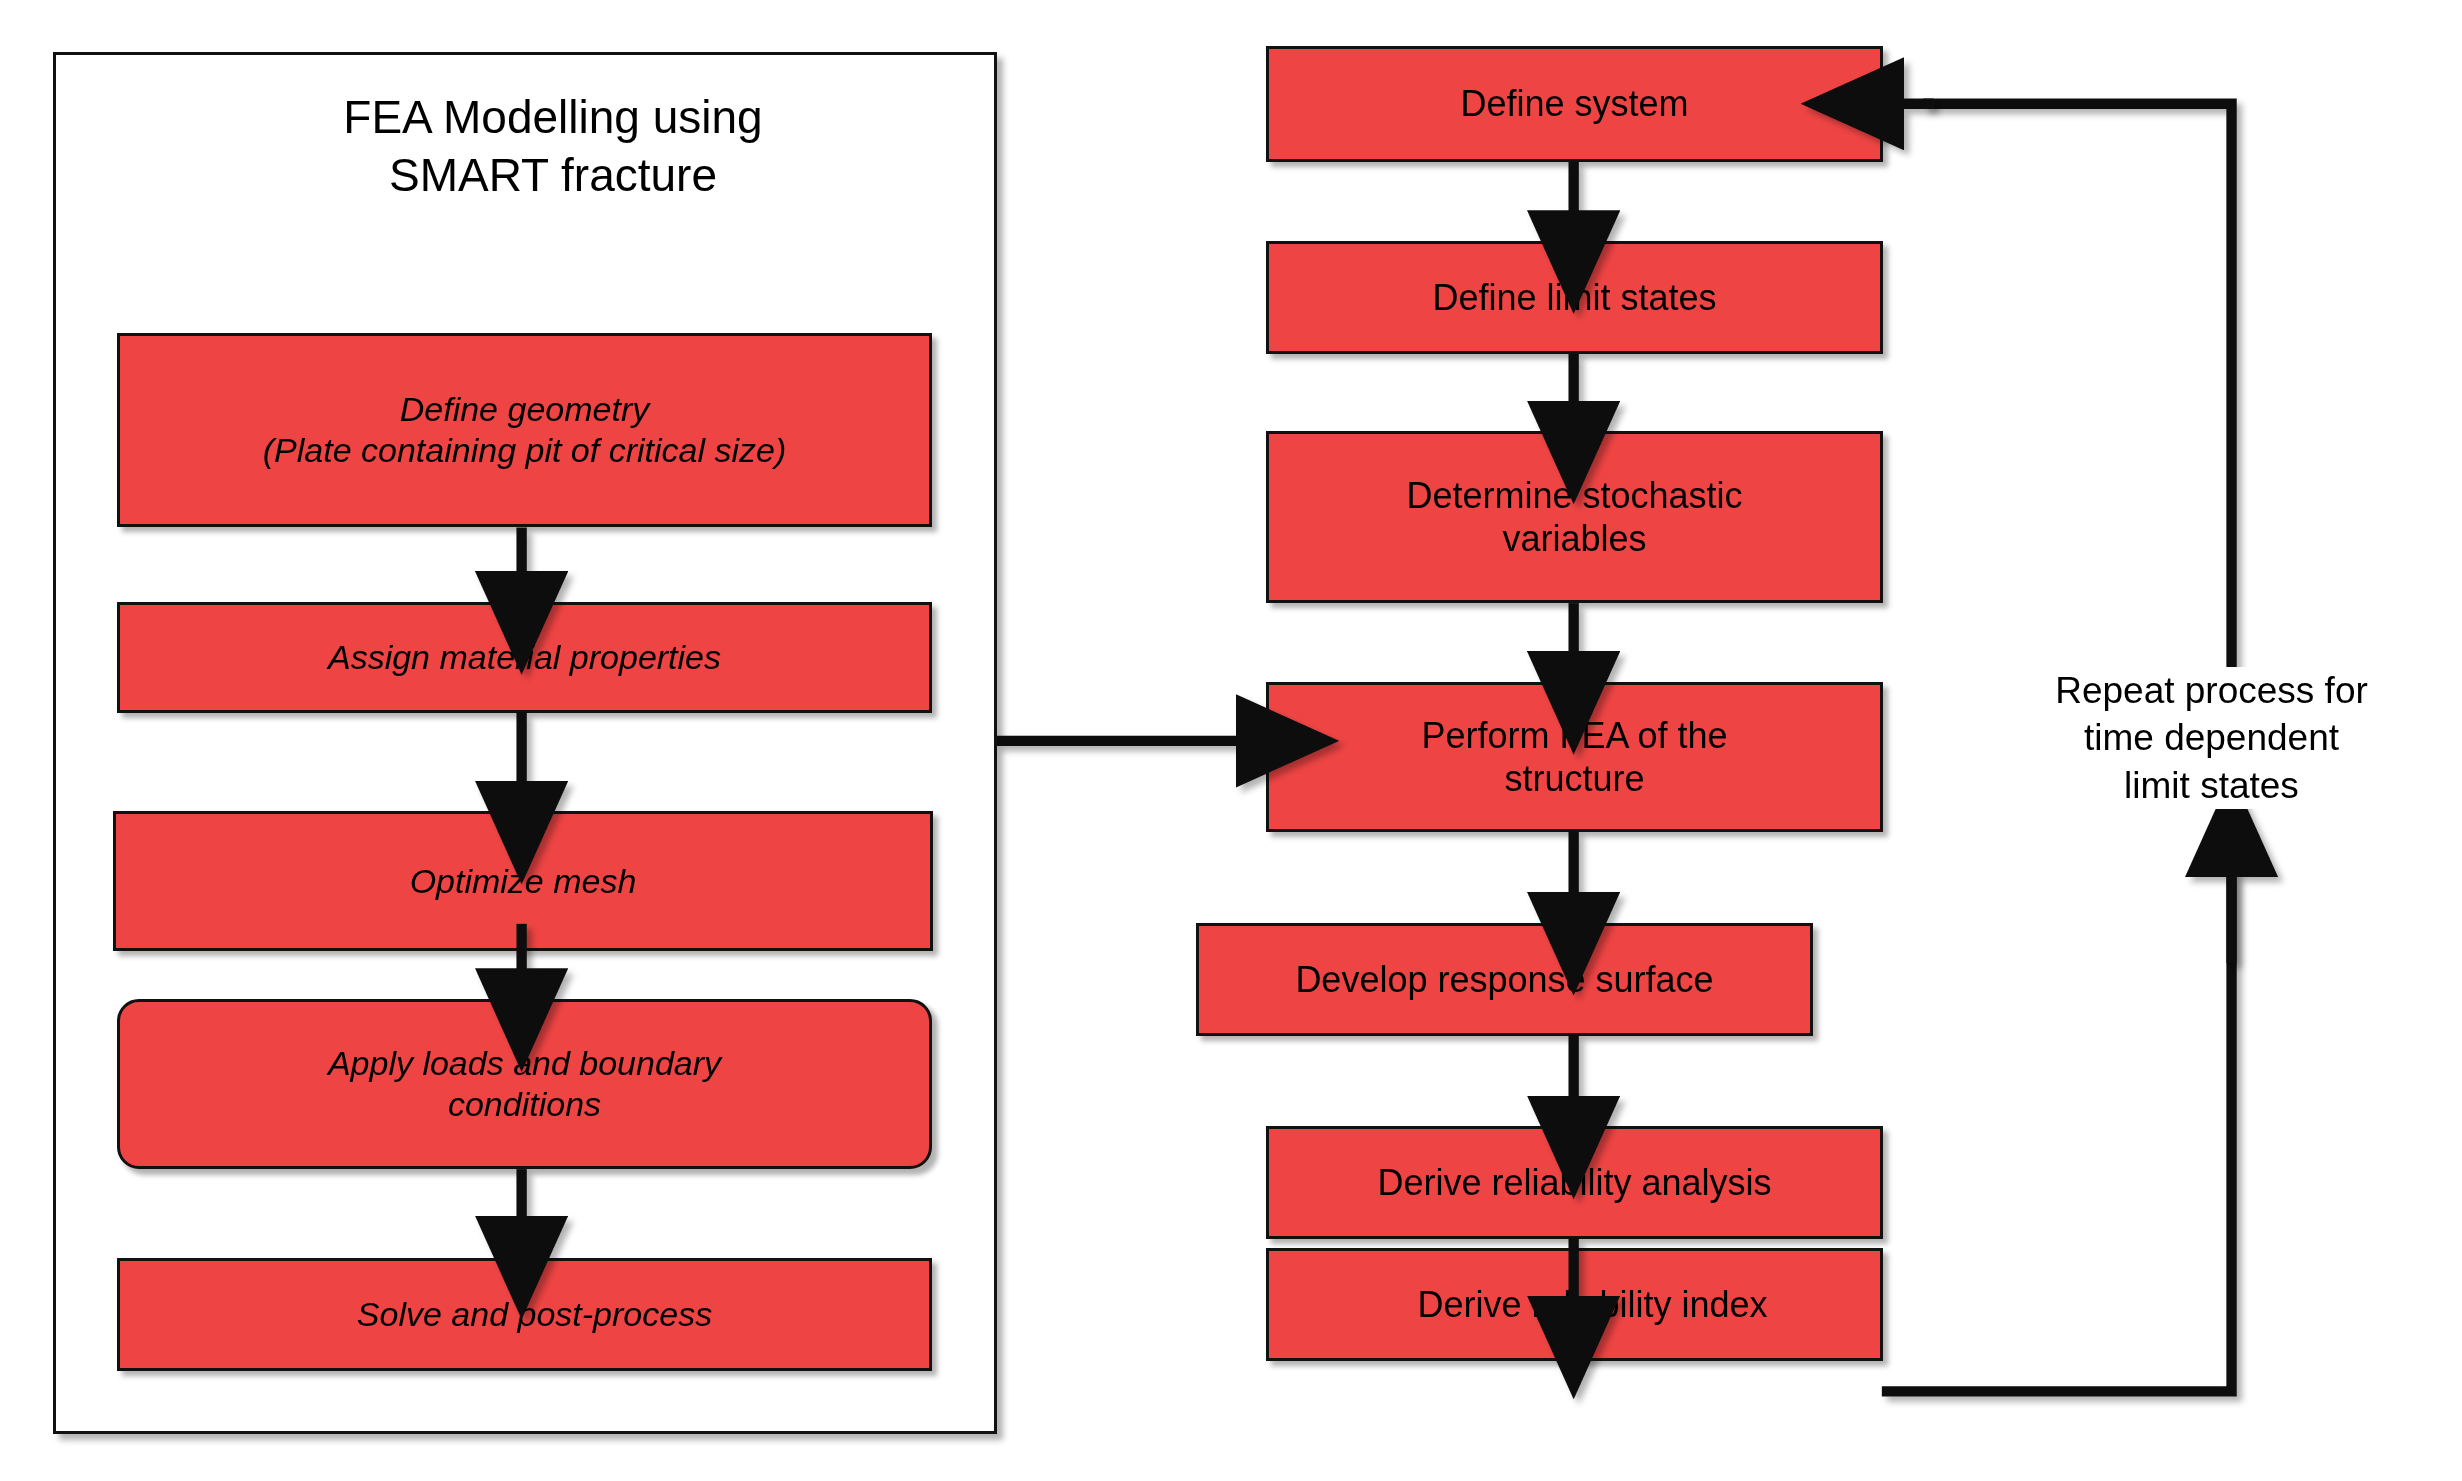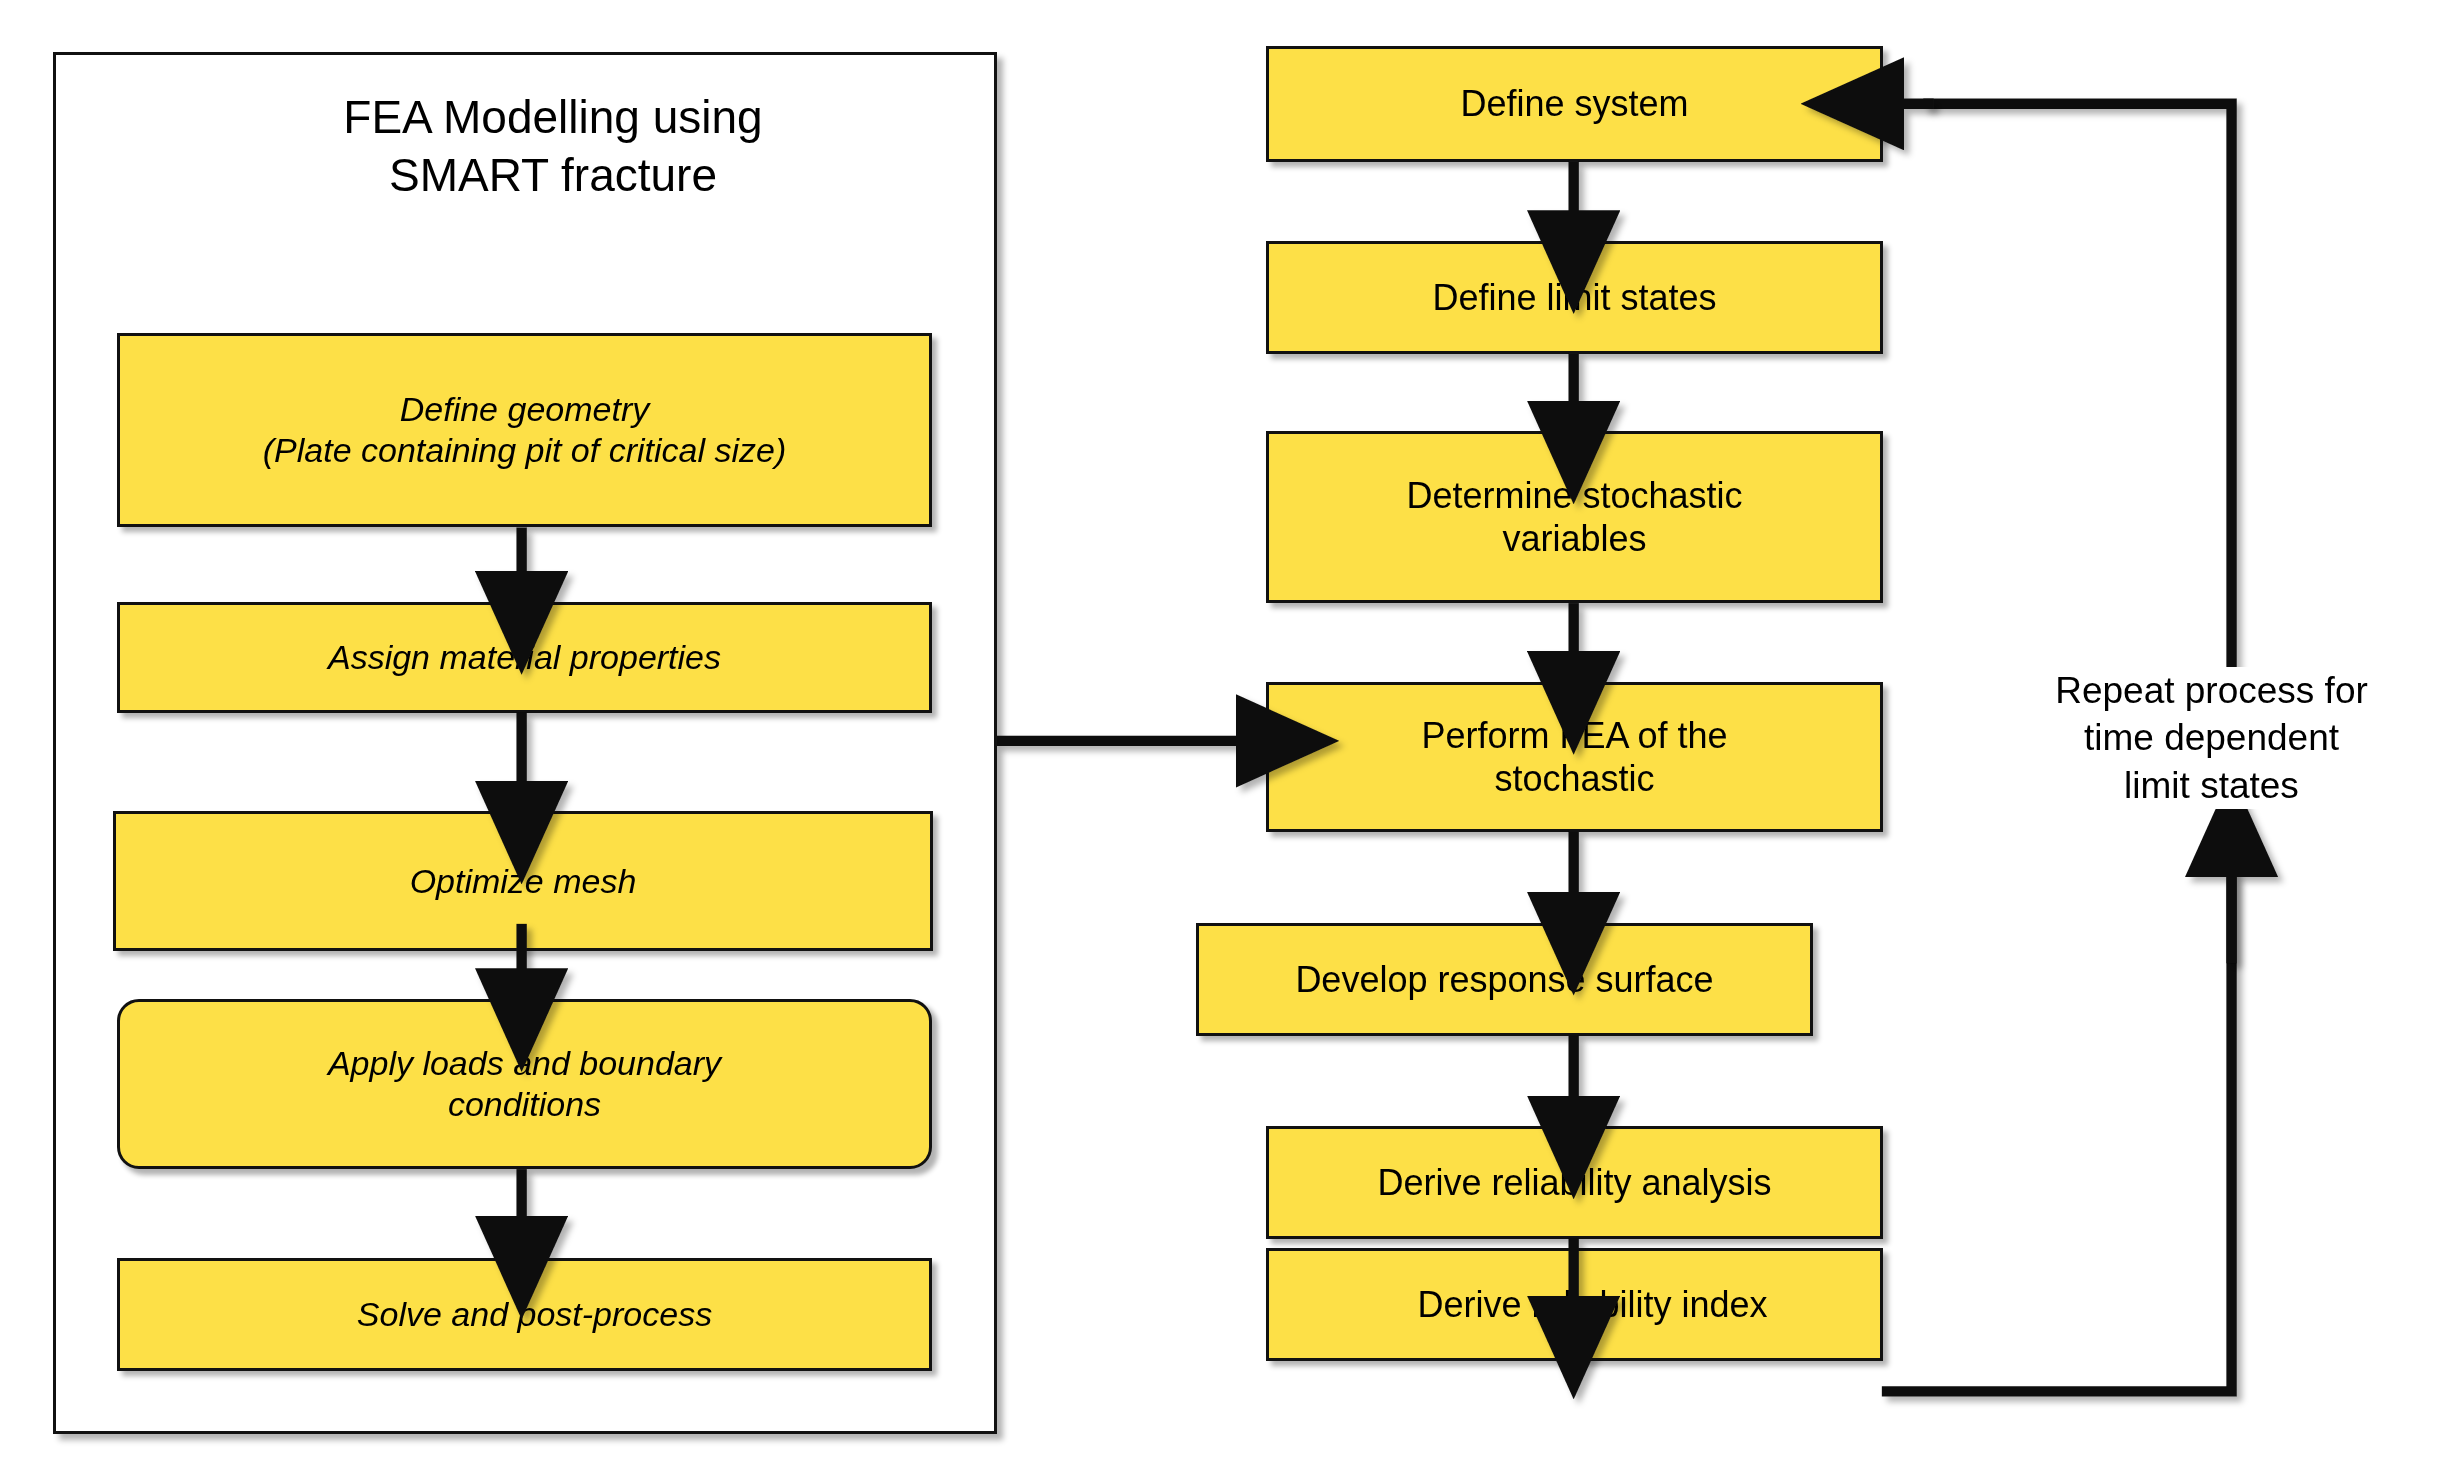--- a/index.html
+++ b/index.html
@@ -1,21 +1,21 @@
 <!DOCTYPE html>
 <html style="font-size:12px"><head>
 <meta charset="utf-8">
 <style>
   html,body{margin:0;padding:0;background:#ffffff;}
   body{width:2462px;height:1481px;overflow:hidden;
        font-family:"Liberation Sans","DejaVu Sans",sans-serif;}
   #stage{position:relative;width:2462px;height:1481px;background:#fff;}
 
   
-  .box{position:absolute;background:#fde047;border:3.7px solid #111111;
+  .box{position:absolute;background:#ef4444;border:3.7px solid #111111;
        box-sizing:border-box;display:flex;align-items:center;
        justify-content:center;text-align:center;
        box-shadow:5.2px 5.2px 5.2px rgba(0,0,0,0.30);}
   .box .txt{font-size:35px;line-height:1.20;color:#000;
             padding:0 10.4px;white-space:pre-line;}
 
   
   #panel{position:absolute;left:53px;top:52px;width:944px;height:1382px;
          background:#ffffff;border:3.7px solid #111111;box-sizing:border-box;
          box-shadow:6px 6px 6px rgba(0,0,0,0.30);}
@@ -77,21 +77,21 @@
     <span class="txt">Define limit states</span>
   </div>
 
   <div class="box rbox" style="left:1266px;top:431px;width:617px;height:172px;">
     <span class="txt">Determine stochastic
 variables</span>
   </div>
 
   <div class="box rbox" style="left:1266px;top:682px;width:617px;height:150px;">
     <span class="txt">Perform FEA of the
-stochastic</span>
+structure</span>
   </div>
 
   <div class="box rbox" style="left:1196px;top:923px;width:617px;height:113px;">
     <span class="txt">Develop response surface</span>
   </div>
 
   <div class="box rbox" style="left:1266px;top:1126px;width:617px;height:113px;">
     <span class="txt">Derive reliability analysis</span>
   </div>
 

